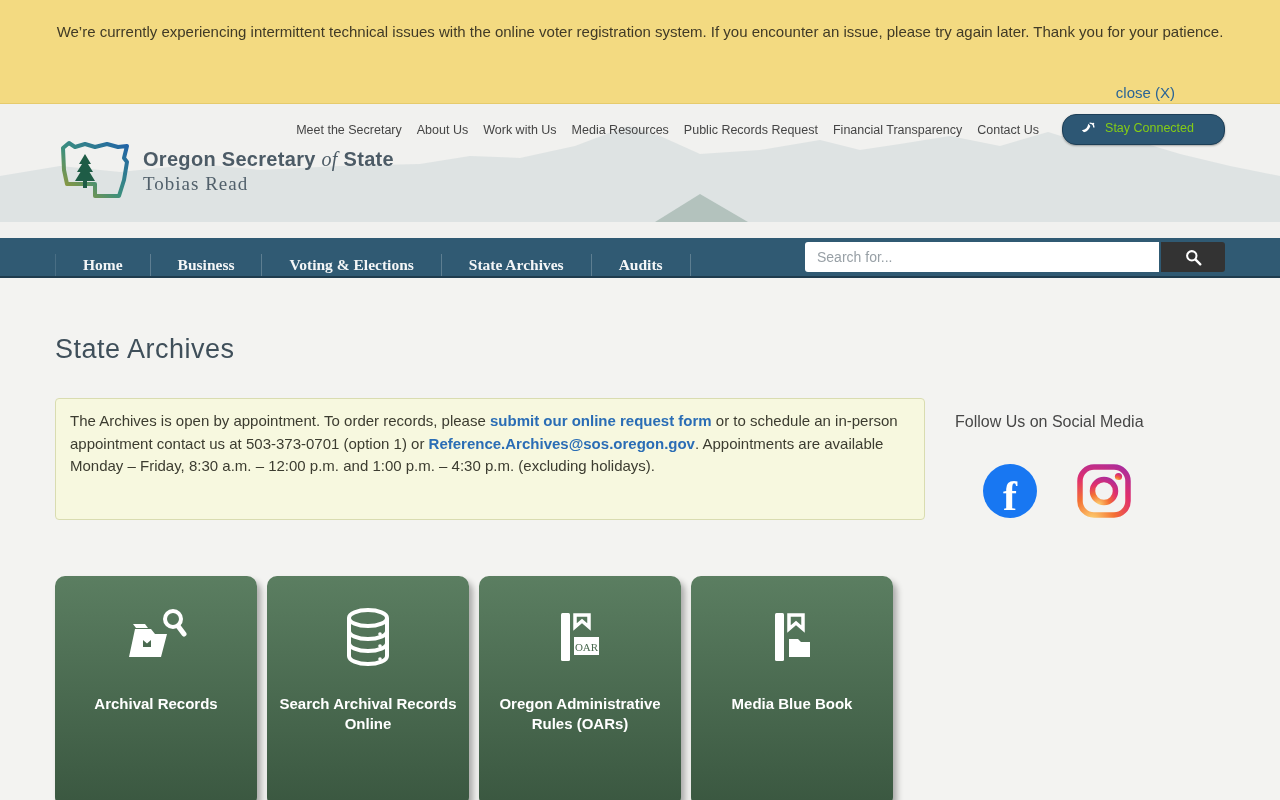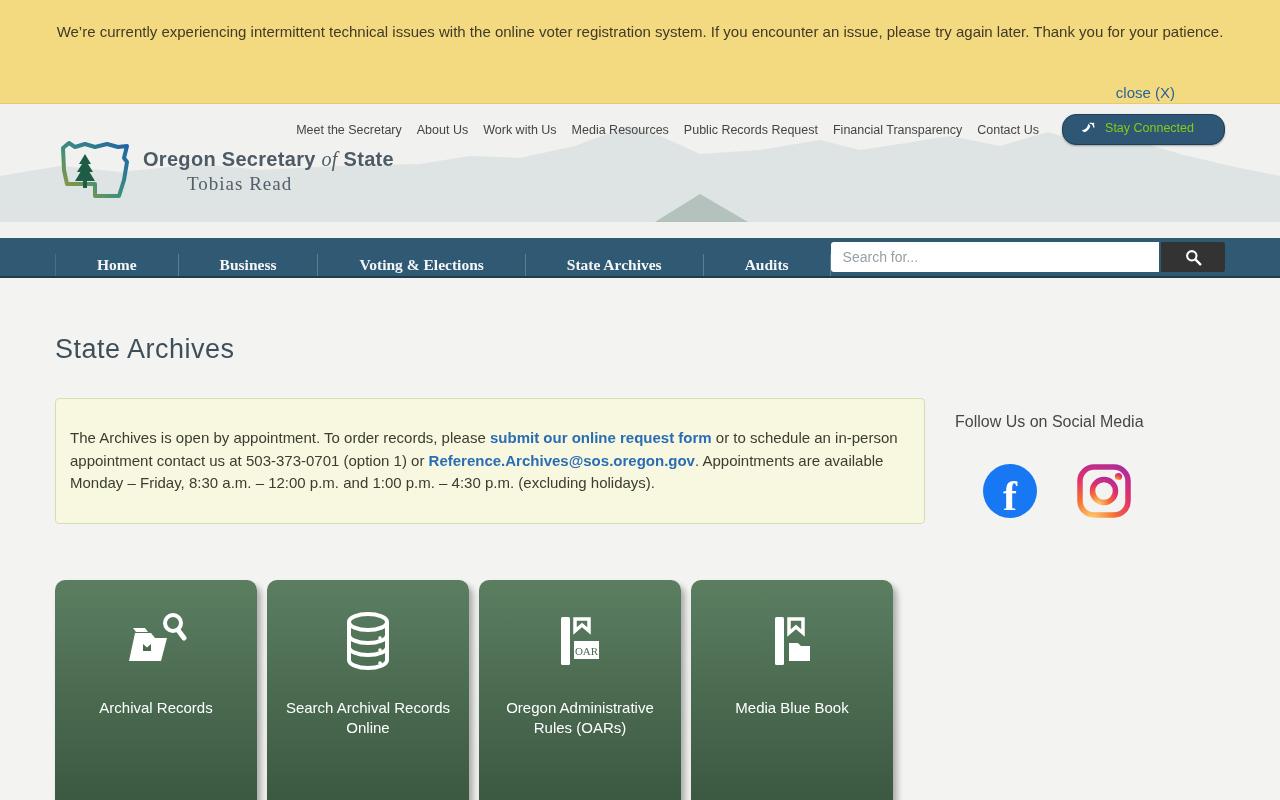--- a/index.html
+++ b/index.html
@@ -14,50 +14,50 @@
   
   .header { height:134px; background:#f1f1ef; position:relative; }
   .header-bg { position:absolute; left:0; top:0; width:1280px; height:118px; }
   .header-inner { width:1170px; margin:0 auto; position:relative; height:100%; }
   .utility-nav { position:absolute; top:10px; right:0; display:flex; align-items:center; gap:15px; }
   .utility-link { font-size:12.5px; color:#454545; text-decoration:none; cursor:pointer; white-space:nowrap; }
   .stay-btn { display:flex; align-items:flex-start; gap:9px; background:#2d5774; border:1px solid #1d3f57; border-radius:14px; color:#84cc16; font-size:12.5px; padding:6px 30px 6px 16px; margin-left:8px; cursor:pointer; box-shadow:0 1px 2px rgba(0,0,0,.3); }
   .logo-row { position:absolute; left:0; top:34px; display:flex; align-items:center; gap:8px; }
   .brand-line1 { font-size:20px; font-weight:bold; color:#4c5b66; letter-spacing:.3px; }
   .brand-line1 .brand-of { font-weight:normal; font-style:italic; font-family:"Liberation Serif", serif; }
-  .brand-line2 { font-family:"Liberation Serif", serif; font-size:19px; color:#51606b; letter-spacing:1px; margin-top:2px;margin-left:44px; }
+  .brand-line2 { font-family:"Liberation Serif", serif; font-size:19px; color:#51606b; letter-spacing:1px; margin-top:2px; }
 
   
   .navbar { background:#305a73; border-bottom:2px solid #1f3c4e; }
   .nav-inner { width:1170px; margin:0 auto; display:flex; height:38px; align-items:stretch; }
-  .nav-item { display:flex; align-items:center; padding:0 41px; color:#f4f6f7; font-family:"Liberation Serif", serif; font-weight:bold; font-size:15.5px; border-right:1px solid rgba(255,255,255,.22); cursor:pointer; white-space:nowrap;margin-top:16px; }
+  .nav-item { display:flex; align-items:center; padding:0 27px; color:#f4f6f7; font-family:"Liberation Serif", serif; font-weight:bold; font-size:15.5px; border-right:1px solid rgba(255,255,255,.22); cursor:pointer; white-space:nowrap;margin-top:16px; }
   .nav-item:first-child { border-left:1px solid rgba(255,255,255,.12); }
   .search-box { margin-left:auto; align-self:center; display:flex; height:30px; width:420px; }
   .search-input { flex:1; border:none; border-radius:3px 0 0 3px; padding:0 12px; font-size:14px; color:#1d4ed8; outline:none; }
   .search-input::placeholder { color:#98a0a6; }
   .search-btn { width:64px; margin-left:2px; background:#333; border:none; border-radius:0 3px 3px 0; cursor:pointer; display:flex; align-items:center; justify-content:center; }
 
   
   .main { width:1170px; margin:0 auto; padding-top:56px; }
   .page-title { font-size:27px; font-weight:normal; color:#3f4f5a; letter-spacing:.5px; }
   .content-row { display:flex; margin-top:33px; }
-  .notice { width:870px; background:#f7f8df; border:1px solid #d9dcb0; border-radius:4px; padding:28px 14px; font-size:15px; line-height:22.5px; color:#3c3c30; }
+  .notice { width:870px; background:#f7f8df; border:1px solid #d9dcb0; border-radius:4px; padding:11px 14px; font-size:15px; line-height:22.5px; color:#3c3c30; }
   .notice a { color:#2a6db5; font-weight:bold; text-decoration:none; cursor:pointer; }
   .social { margin-left:30px; }
   .social-heading { font-size:16px; color:#474747; margin-top:15px; }
   .social-icons { display:flex; gap:38px; margin-top:31px; padding-left:28px; align-items:center; }
   .fb-circle { width:54px; height:54px; border-radius:50%; background:#1877f2; display:flex; align-items:center; justify-content:center; cursor:pointer; }
   .fb-circle::before { content:"f"; color:#fff; font-size:42px; font-weight:bold; margin-top:10px; font-family:"Liberation Serif", serif; }
   .ig-wrap { cursor:pointer; display:flex; }
 
   
   .tiles { display:flex; flex-wrap:wrap; gap:10px; margin-top:56px; width:860px; }
   .tile { width:202px; height:231px; border-radius:10px; background:linear-gradient(180deg,#5b7e61 0%,#3a5740 100%); box-shadow:4px 5px 6px rgba(0,0,0,.3); display:flex; flex-direction:column; align-items:center; cursor:pointer; }
   .tile-icon { height:62px; margin-top:30px; display:flex; align-items:center; justify-content:center; }
-  .tile-label { margin-top:26px; color:#fff; font-weight:normal; font-size:15px; line-height:20px; text-align:center; padding:0 12px; }
+  .tile-label { margin-top:26px; color:#fff; font-weight:bold; font-size:15px; line-height:20px; text-align:center; padding:0 12px; }
 </style>
 </head>
 <body>
 
 <div class="banner">
   <div class="banner-msg">We’re currently experiencing intermittent technical issues with the online voter registration system. If you encounter an issue, please try again later. Thank you for your patience.</div>
   <a class="banner-close">close (X)</a>
 </div>
 
 <div class="header">

